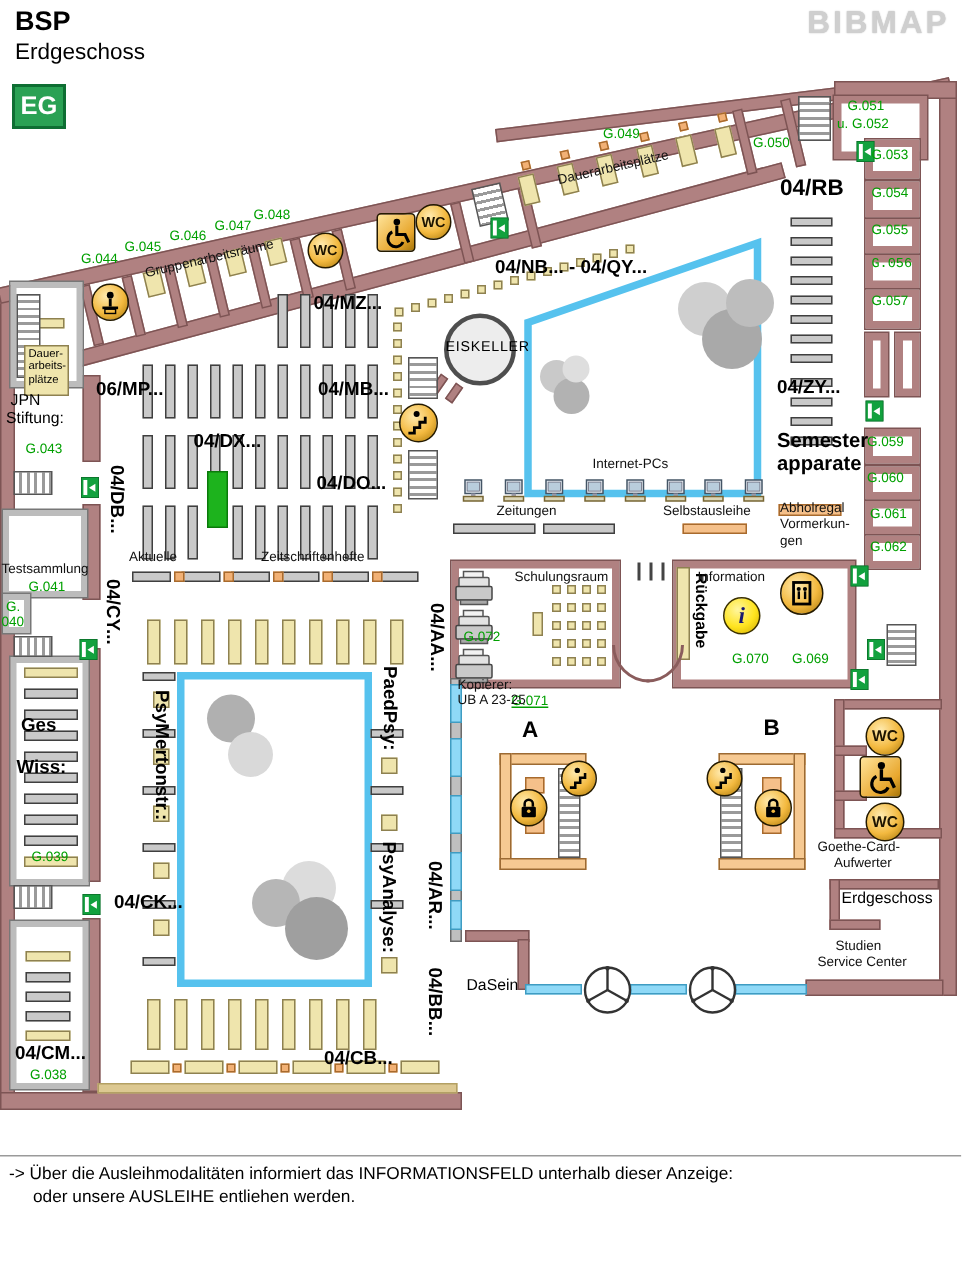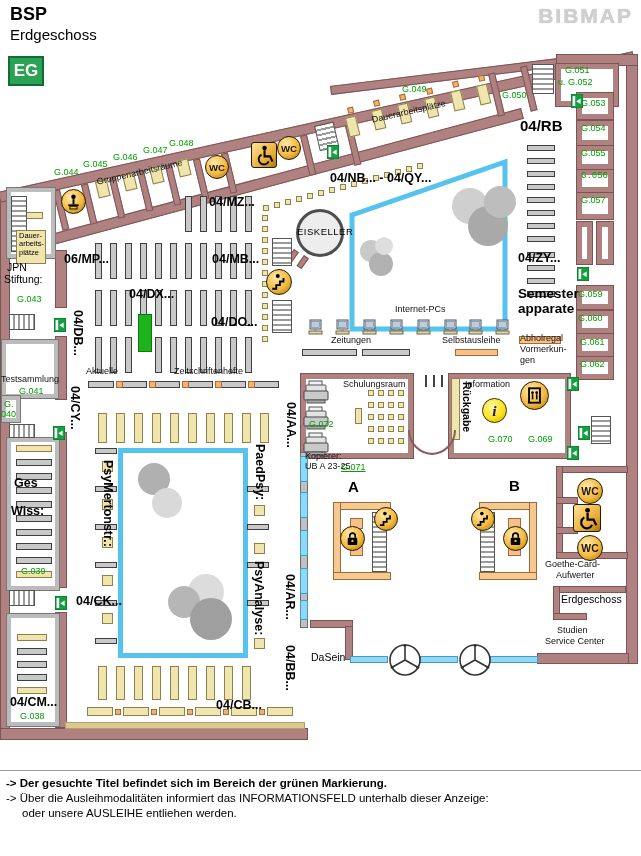--- a/index.html
+++ b/index.html
@@ -711,17 +711,16 @@
       <div class="lb s" style="left: 520px; top: 334px;">Abholregal</div>
       <div class="lb s" style="left: 520px; top: 345px;">Vormerkun-</div>
       <div class="lb s" style="left: 520px; top: 356px;">gen</div>
       <div class="lb es" style="left: 297px; top: 227px;">EISKELLER</div>
       <div class="lb tiny" style="left: 19px; top: 232px;">Dauer-
 arbeits-
 plätze</div>
     </div>
 
   <div class="footer" id="footer">
-      <div class="ln bold">-&gt; Der gesuchte Titel befindet sich im Bereich der grünen Markierung.</div>
       <div class="ln">-&gt; Über die Ausleihmodalitäten informiert das INFORMATIONSFELD unterhalb dieser Anzeige:</div>
       <div class="ln ind">oder unsere AUSLEIHE entliehen werden.</div>
     </div>
 </div>
 
 </body></html>

